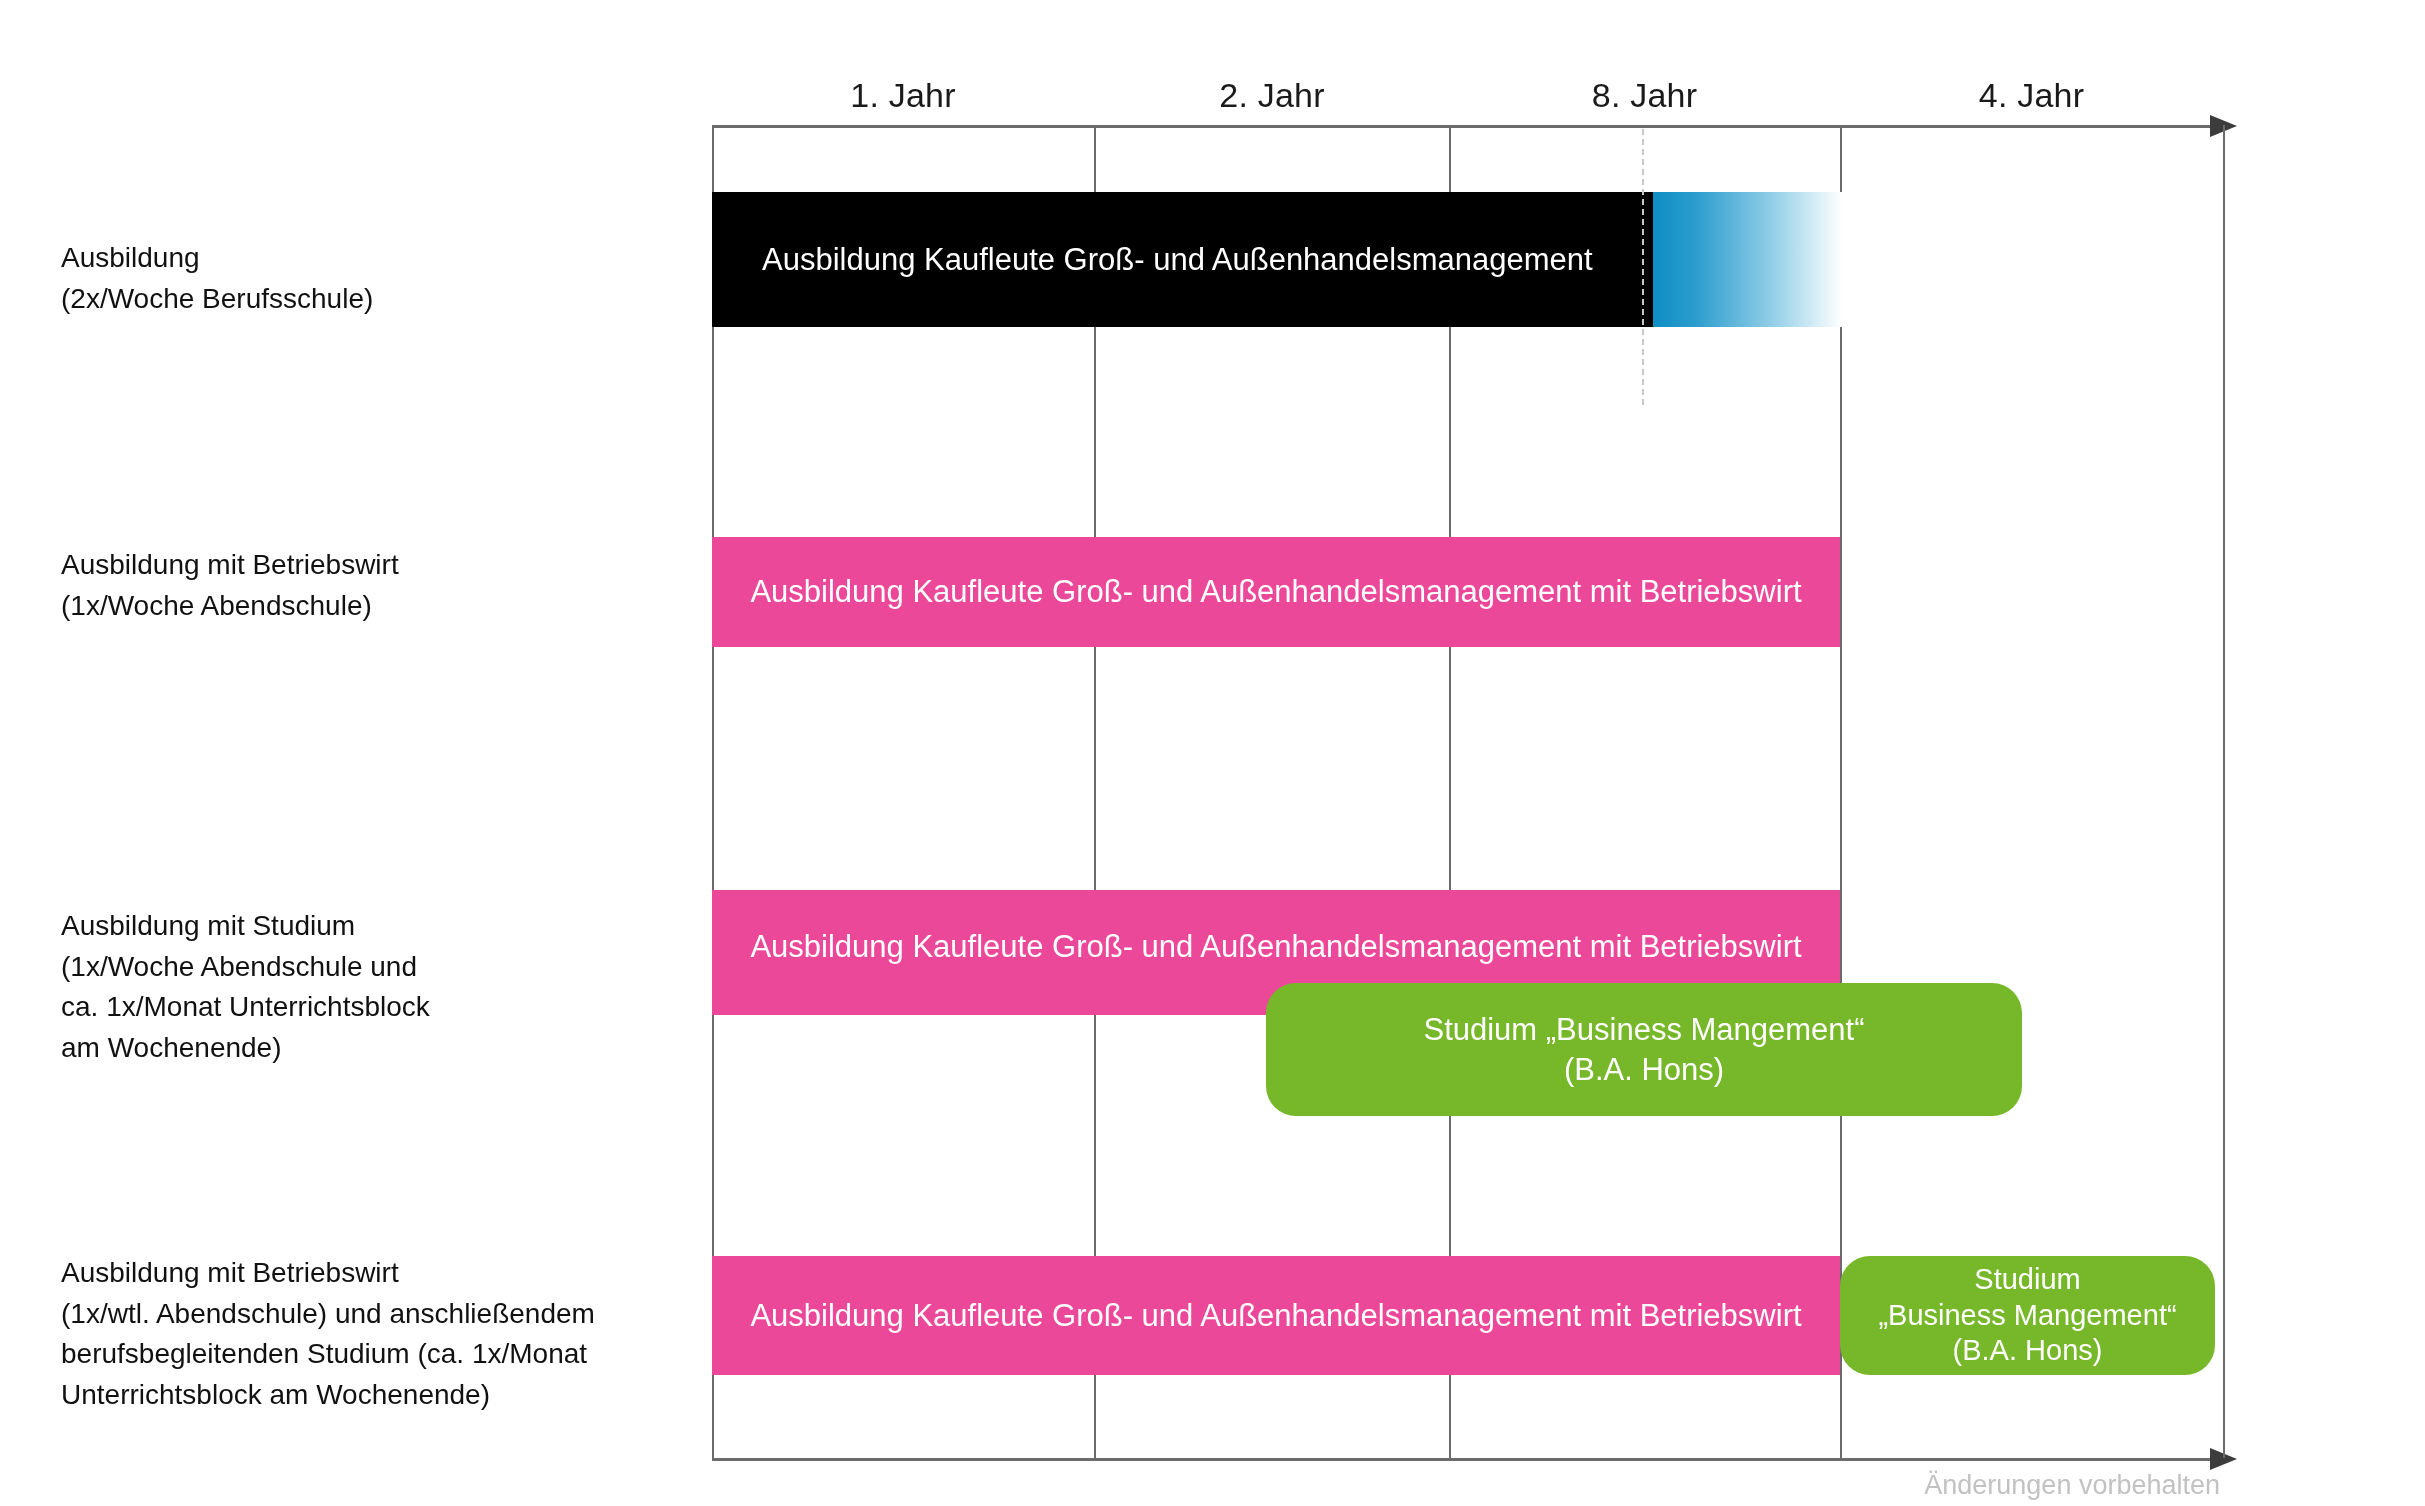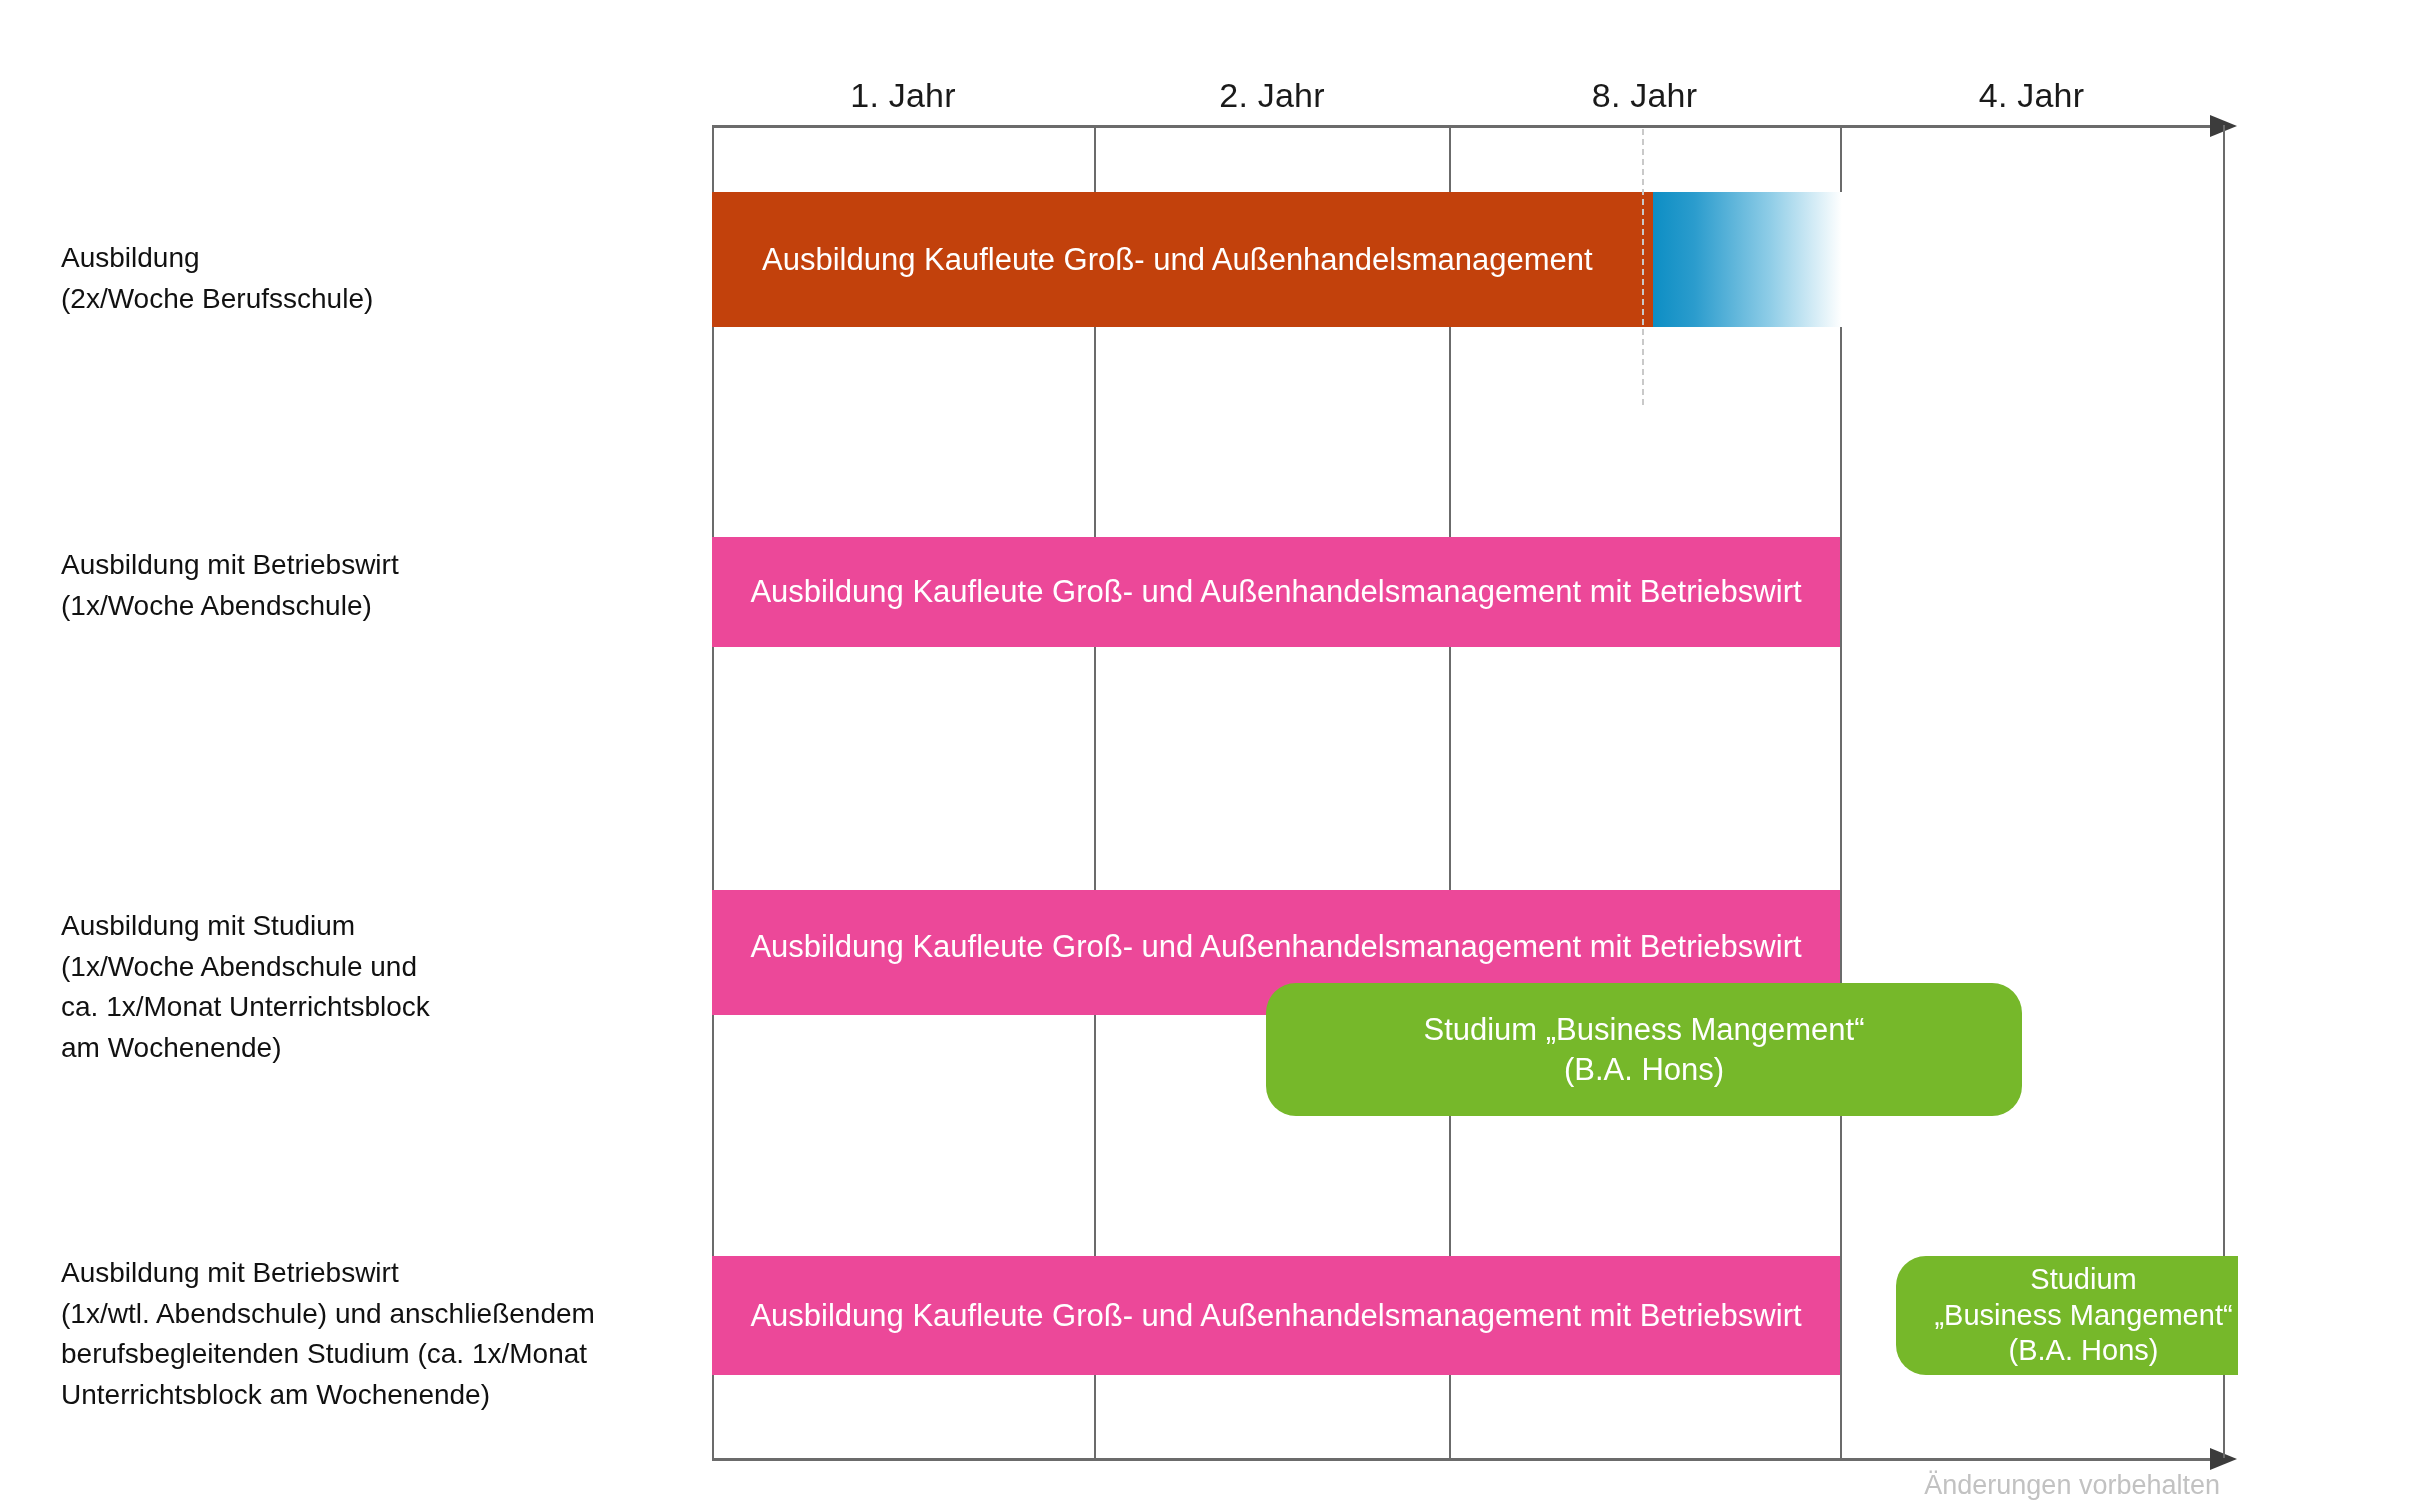--- a/index.html
+++ b/index.html
@@ -78,21 +78,21 @@
     align-items: center;
     justify-content: center;
     color: #ffffff;
     text-align: center;
     font-size: 31px;
     line-height: 1.28;
     padding: 0 10.7px;
     white-space: pre-line;
   }
   .bar.blue-light {
-    background: #c2410c;
+    background: #000000;
   }
   .bar.blue-dark {
     background: #ec4899;
   }
   .bar.green {
     background: #76b82a;
     border-radius: 30px;
   }
   
   .bar-fade {
@@ -187,21 +187,21 @@
   </div>
 
   <div class="row-label" style="top:1253px;">Ausbildung mit Betriebswirt
 (1x/wtl. Abendschule) und anschließendem
 berufsbegleitenden Studium (ca. 1x/Monat
 Unterrichtsblock am Wochenende)</div>
 
   <div class="bar blue-dark" style="left:712px; top:1256px; width:1128px; height:119px;">
     <span>Ausbildung Kaufleute Groß- und Außenhandelsmanagement mit Betriebswirt</span>
   </div>
-  <div class="bar green" style="left:1896px; top:1256px; width:375px; height:119px; font-size:29px; line-height:1.24;">
+  <div class="bar green" style="left:1840px; top:1256px; width:375px; height:119px; font-size:29px; line-height:1.24;">
     <span>Studium
 „Business Mangement“
 (B.A. Hons)</span>
   </div>
 
   <div class="footer-note">Änderungen vorbehalten</div>
 
 </div>
 
 

